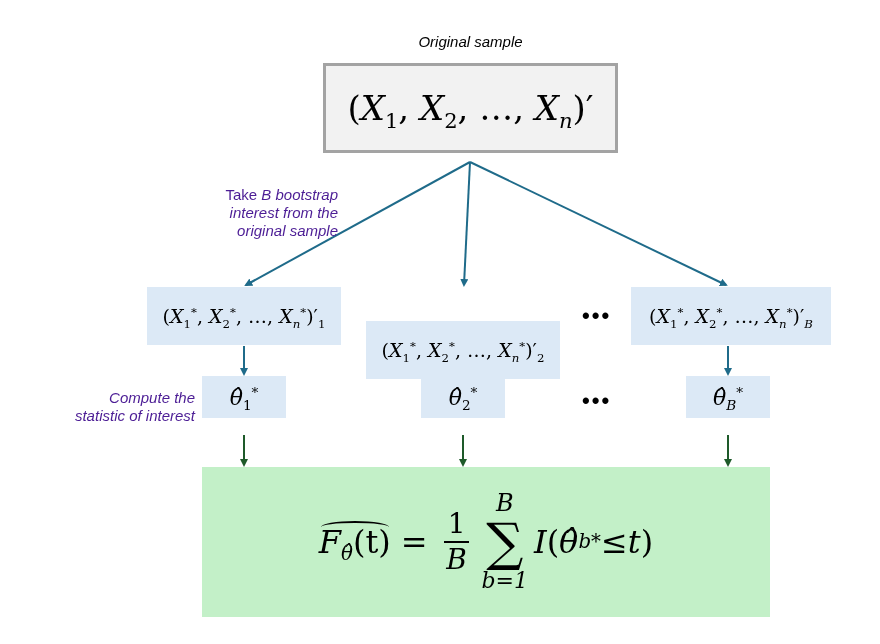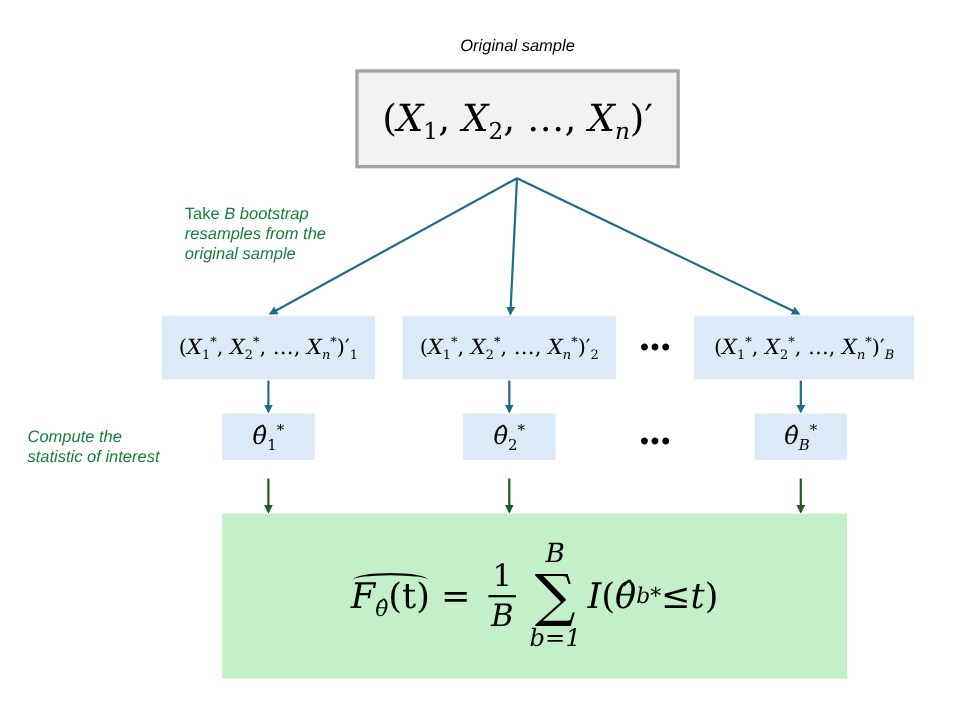--- a/index.html
+++ b/index.html
@@ -16,21 +16,21 @@
     left: 323px; width: 295px; top: 33px; text-align: center;
     font-style: italic; font-size: 15px; color: #000;
   }
   .orig-box {
     left: 323px; top: 63px; width: 289px; height: 84px;
     border: 3px solid #a3a3a3; background: #f2f2f2;
     display: flex; align-items: center; justify-content: center;
     font-size: 34px;
   }
   .blue-label {
-    color: #15803d; font-size: 15px; text-align: left; line-height: 18px;
+    color: #4c1d95; font-size: 15px; text-align: right; line-height: 18px;
   }
   .take-label { left: 168px; width: 170px; top: 186px; }
   .take-label .it { font-style: italic; }
   .compute-label { left: 25px; width: 170px; top: 389px; font-style: italic; }
   .green-label {
     left: 8px; width: 200px; top: 521px; color: #1e5a2a; font-style: italic;
     font-size: 15px; line-height: 20px; text-align: center;
   }
   .sample-box {
     background: #dce9f6; height: 58px; top: 287px;
@@ -87,28 +87,28 @@
 <div class="abs label-top">Original sample</div>
 
 <div class="abs orig-box math">
   <span>
     <span>(</span><span class="mi">X</span><sub>1</sub><span>, </span><span class="mi">X</span><sub>2</sub><span>, </span><span>…</span><span>, </span><span class="mi">X</span><sub class="mi">n</sub><span>)′</span>
   </span>
 </div>
 
 <div class="abs blue-label take-label">
   <div><span>Take </span><span class="it">B bootstrap</span></div>
-  <div class="it" style="font-style:italic">resamples from the</div>
+  <div class="it" style="font-style:italic">interest from the</div>
   <div style="font-style:italic">original sample</div>
 </div>
 
 <div class="abs sample-box math" style="left:147px; width:194px;">
   <span>(<span class="mi">X</span><sub>1</sub><sup>*</sup>, <span class="mi">X</span><sub>2</sub><sup>*</sup>, …, <span class="mi">X</span><sub class="mi">n</sub><sup>*</sup>)′<sub>1</sub></span>
 </div>
-<div class="abs sample-box math" style="left:366px; width:194px;">
+<div class="abs sample-box math" style="left:366px; width:194px;margin-top:34px;">
   <span>(<span class="mi">X</span><sub>1</sub><sup>*</sup>, <span class="mi">X</span><sub>2</sub><sup>*</sup>, …, <span class="mi">X</span><sub class="mi">n</sub><sup>*</sup>)′<sub>2</sub></span>
 </div>
 <div class="abs dots" style="left:582px; top:303px;">•••</div>
 <div class="abs sample-box math" style="left:631px; width:200px;">
   <span>(<span class="mi">X</span><sub>1</sub><sup>*</sup>, <span class="mi">X</span><sub>2</sub><sup>*</sup>, …, <span class="mi">X</span><sub class="mi">n</sub><sup>*</sup>)′<sub class="mi">B</sub></span>
 </div>
 
 <div class="abs blue-label compute-label">
   <div>Compute the</div>
   <div>statistic of interest</div>

